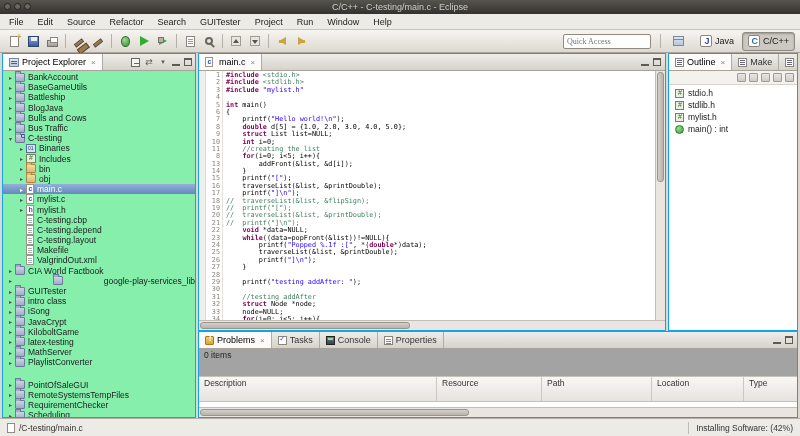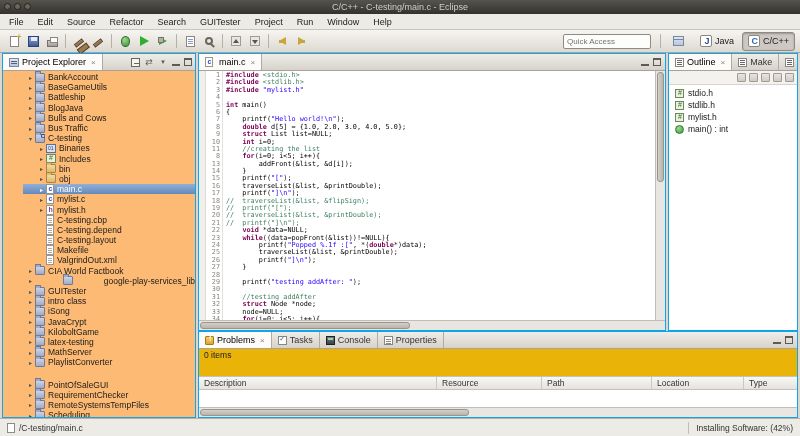--- a/index.html
+++ b/index.html
@@ -15,21 +15,21 @@
   
   .menubar{position:absolute;left:0;top:14px;width:800px;height:16px;background:#edebe6;border-bottom:1px solid #c9c4bc;display:flex;align-items:center;padding-left:2px;}
   .menu-item{padding:1px 7px;color:#222;}
 
   
   .toolbar{position:absolute;left:0;top:30px;width:800px;height:23px;background:linear-gradient(#f7f5f1,#ddd9d2);border-bottom:1px solid #a8a29a;display:flex;align-items:center;justify-content:space-between;padding:0 5px;}
   .tb-icons{display:flex;align-items:center;gap:1px;}
   .tb-btn{width:18px;height:18px;display:flex;align-items:center;justify-content:center;border-radius:2px;}
   .tb-sep{width:1px;height:14px;background:#b6b1a8;margin:0 3px;}
   .tb-right{display:flex;align-items:center;gap:6px;}
-  .quick-access{width:88px;height:15px;border:1px solid #908a82;border-radius:2px;font-size:8px;padding:0 3px;background:#fdfdfc;font-family:Liberation Sans, sans-serif;color:#333;}
+  .quick-access{width:88px;height:15px;border:1px solid #908a82;border-radius:2px;font-size:8px;padding:0 3px;background:#fdfdfc;font-family:Liberation Serif, serif;color:#333;}
   .persp{display:flex;align-items:center;gap:2px;}
   .persp-btn{display:flex;align-items:center;gap:3px;height:19px;padding:0 5px;border:1px solid transparent;border-radius:3px;font-size:9px;}
   .persp-btn.active{background:#cdc9c2;border-color:#8f8a82;box-shadow:inset 0 1px 2px rgba(0,0,0,.25);}
 
   .tbi{position:relative;display:inline-block;}
   .tbi-new{width:9px;height:11px;background:#fff;border:1px solid #8a867e;}
   .tbi-new::after{content:"+";position:absolute;right:-4px;top:-5px;color:#caa53c;font-weight:bold;font-size:8px;}
   .tbi-save{width:11px;height:11px;background:linear-gradient(#8ea6d0,#3d5c98);border:1px solid #2b4478;}
   .tbi-save::after{content:"";position:absolute;left:2px;top:0;width:6px;height:4px;background:#e8ecf4;}
   .tbi-print{width:11px;height:7px;background:linear-gradient(#cfccc6,#a19d96);border:1px solid #76726b;margin-top:4px;}
@@ -72,21 +72,21 @@
   
   .left-panel{left:2px;top:53px;width:194px;bottom:18px;}
   .header-icons{margin-left:auto;display:flex;align-items:center;gap:4px;padding-right:3px;}
   .hicon{width:10px;height:10px;display:flex;align-items:center;justify-content:center;color:#5f5a52;font-size:9px;position:relative;}
   .hicon-collapse{width:9px;height:9px;border:1px solid #6b675f;background:#f7f5f1;}
   .hicon-collapse::after{content:"";position:absolute;left:2px;top:4px;width:5px;height:1px;background:#6b675f;}
   .hicon-link::after{content:"⇄";font-size:9px;}
   .hicon-menu::after{content:"▾";font-size:7px;}
   .pe-icon{width:10px;height:9px;background:linear-gradient(#dfe6f2,#b9c6dd);border:1px solid #7a87a0;position:relative;}
   .pe-icon::after{content:"";position:absolute;left:1px;top:2px;width:6px;height:1px;background:#54617a;box-shadow:0 2px 0 #54617a;}
-  .tree{flex:1;overflow:hidden;background:#fdba74;padding-top:1px;padding-left:20px;}
+  .tree{flex:1;overflow:hidden;background:#86efac;padding-top:1px;}
   .tree-row{display:flex;align-items:center;height:10.2px;white-space:nowrap;}
   .tree-row.selected{background:linear-gradient(#92afd7,#6389bb);color:#fff;}
   .arrow{width:9px;flex:none;font-size:6px;color:#55514b;text-align:center;}
   .tree-row.selected .arrow{color:#fff;}
   .tlabel{font-size:8.5px;}
   .ticon{width:10px;height:9px;flex:none;margin-right:3px;position:relative;display:inline-block;}
   .ticon.project,.ticon.cproject{background:linear-gradient(#cdd4e4,#9fabc9);border:1px solid #6d7a99;border-radius:1px;}
   .ticon.project::before,.ticon.cproject::before{content:"";position:absolute;left:-1px;top:-3px;width:4px;height:2px;background:#9fabc9;border:1px solid #6d7a99;border-bottom:none;}
   .ticon.cproject::after{content:"C";position:absolute;right:-1px;top:-2px;font-size:6px;font-weight:bold;color:#1a3e8c;}
   .ticon.folder{background:linear-gradient(#f3dca2,#ddb96a);border:1px solid #a8854a;border-radius:1px;}
@@ -125,32 +125,32 @@
   .rtb-icon{width:9px;height:9px;background:linear-gradient(#e8e5e0,#cfcbc4);border:1px solid #a09a91;border-radius:1px;}
   .outline-list{flex:1;padding-top:2px;background:#fff;}
   .outline-row{display:flex;align-items:center;height:12px;padding-left:6px;gap:4px;}
   .olabel{font-size:8.5px;}
   .oicon{width:9px;height:9px;position:relative;display:inline-block;flex:none;}
   .oicon-include{background:#e8f0e0;border:1px solid #6a8a58;}
   .oicon-include::after{content:"#";font-size:7px;color:#3a6a28;position:absolute;left:2px;top:-1px;}
   .oicon-function{border-radius:50%;background:radial-gradient(circle at 35% 30%,#9ed88e,#3f9e3f);border:1px solid #2c7a2c;}
 
   
-  .bottom-panel{left:198px;top:331px;width:600px;bottom:18px;background:#eab308;}
+  .bottom-panel{left:198px;top:331px;width:600px;bottom:18px;background:#a3a3a3;}
   .bicon{width:9px;height:9px;position:relative;display:inline-block;flex:none;}
   .bicon-problems{background:linear-gradient(#f2c96a,#dca62f);border:1px solid #a5791c;border-radius:1px;}
   .bicon-problems::after{content:"!";position:absolute;left:3px;top:-1.5px;font-size:7px;font-weight:bold;color:#fff;}
   .bicon-tasks{background:#fff;border:1px solid #8a867e;}
   .bicon-tasks::after{content:"✓";position:absolute;left:0.5px;top:-1.5px;font-size:7px;color:#2b6fb0;}
   .bicon-console{background:linear-gradient(#6a7a8a,#39434d);border:1px solid #222;}
   .bicon-console::after{content:"";position:absolute;left:1px;top:1px;width:5px;height:2px;background:#9fd59f;}
   .bicon-properties{background:#fff;border:1px solid #8a867e;}
   .bicon-properties::after{content:"";position:absolute;left:1px;top:2px;width:5px;height:1px;background:#888;box-shadow:0 2px 0 #888,0 4px 0 #888;}
   .bsummary{height:27px;padding:1px 5px;font-size:8.5px;color:#222;flex:none;}
-  .btable-header{display:flex;height:14px;background:linear-gradient(#f8f7f5,#e6e3de);border-top:1px solid #c6c2ba;border-bottom:1px solid #c6c2ba;flex:none;}
+  .btable-header{display:flex;height:26px;background:linear-gradient(#f8f7f5,#e6e3de);border-top:1px solid #c6c2ba;border-bottom:1px solid #c6c2ba;flex:none;}
   .bth{border-right:1px solid #ccc8c0;padding:1px 5px;font-size:8.5px;color:#333;white-space:nowrap;overflow:hidden;}
   .bth:nth-child(1){width:238px;}
   .bth:nth-child(2){width:105px;}
   .bth:nth-child(3){width:110px;}
   .bth:nth-child(4){width:92px;}
   .bth:nth-child(5){flex:1;border-right:none;}
   .bbody{flex:1;background:#fff;}
 
   
   .statusbar{position:absolute;left:0;bottom:0;width:800px;height:18px;background:#edebe6;border-top:1px solid #b5b0a8;display:flex;align-items:center;padding:0 7px;font-size:8.5px;color:#333;}
@@ -416,26 +416,26 @@
           <span class="tlabel">PlaylistConverter</span>
         </div>
         <div class="tree-row" style="padding-left: 3px; margin-top: 12px;">
           <span class="arrow">▸</span>
           <span class="ticon project"></span>
           <span class="tlabel">PointOfSaleGUI</span>
         </div>
         <div class="tree-row" style="padding-left: 3px;">
           <span class="arrow">▸</span>
           <span class="ticon project"></span>
+          <span class="tlabel">RemoteSystemsTempFiles</span>
+        </div>
+        <div class="tree-row" style="padding-left: 3px;">
+          <span class="arrow">▸</span>
+          <span class="ticon project"></span>
           <span class="tlabel">RequirementChecker</span>
-        </div>
-        <div class="tree-row" style="padding-left: 3px;">
-          <span class="arrow">▸</span>
-          <span class="ticon project"></span>
-          <span class="tlabel">RemoteSystemsTempFiles</span>
         </div>
         <div class="tree-row" style="padding-left: 3px;">
           <span class="arrow">▸</span>
           <span class="ticon project"></span>
           <span class="tlabel">Scheduling</span>
         </div>
         <div class="tree-row" style="padding-left: 3px;">
           <span class="arrow">▸</span>
           <span class="ticon project"></span>
           <span class="tlabel">TilemapTesting</span>

